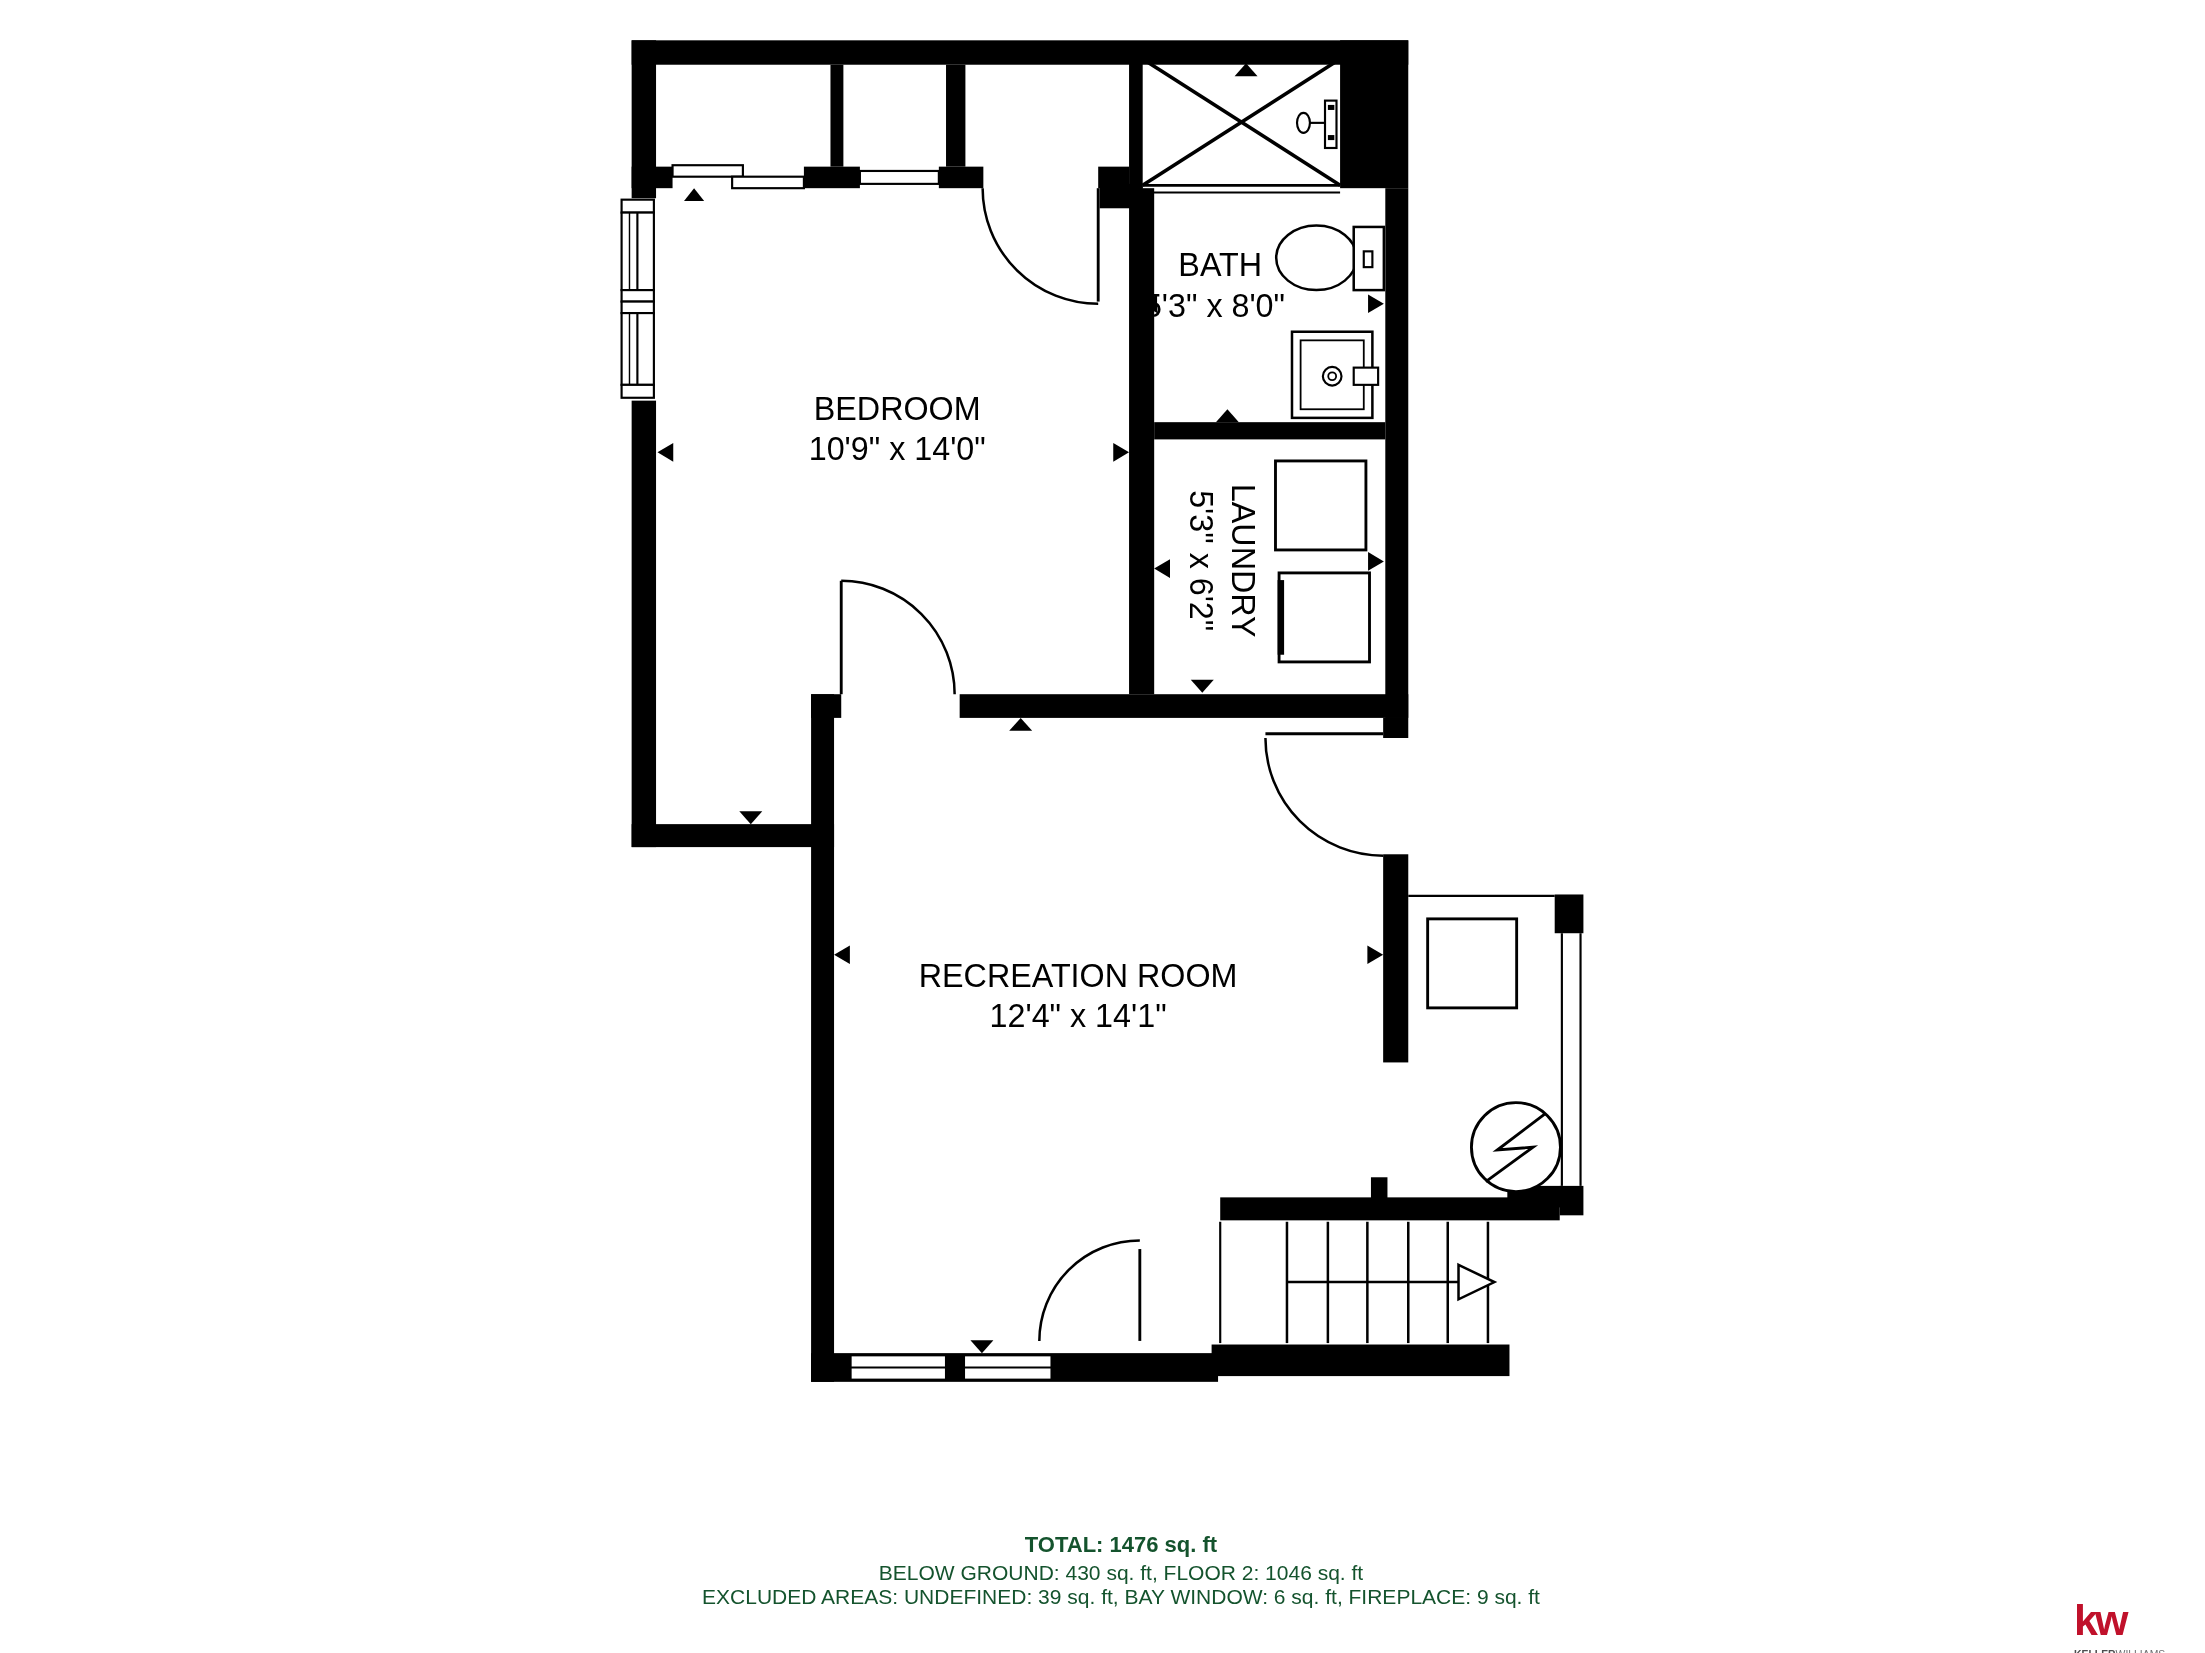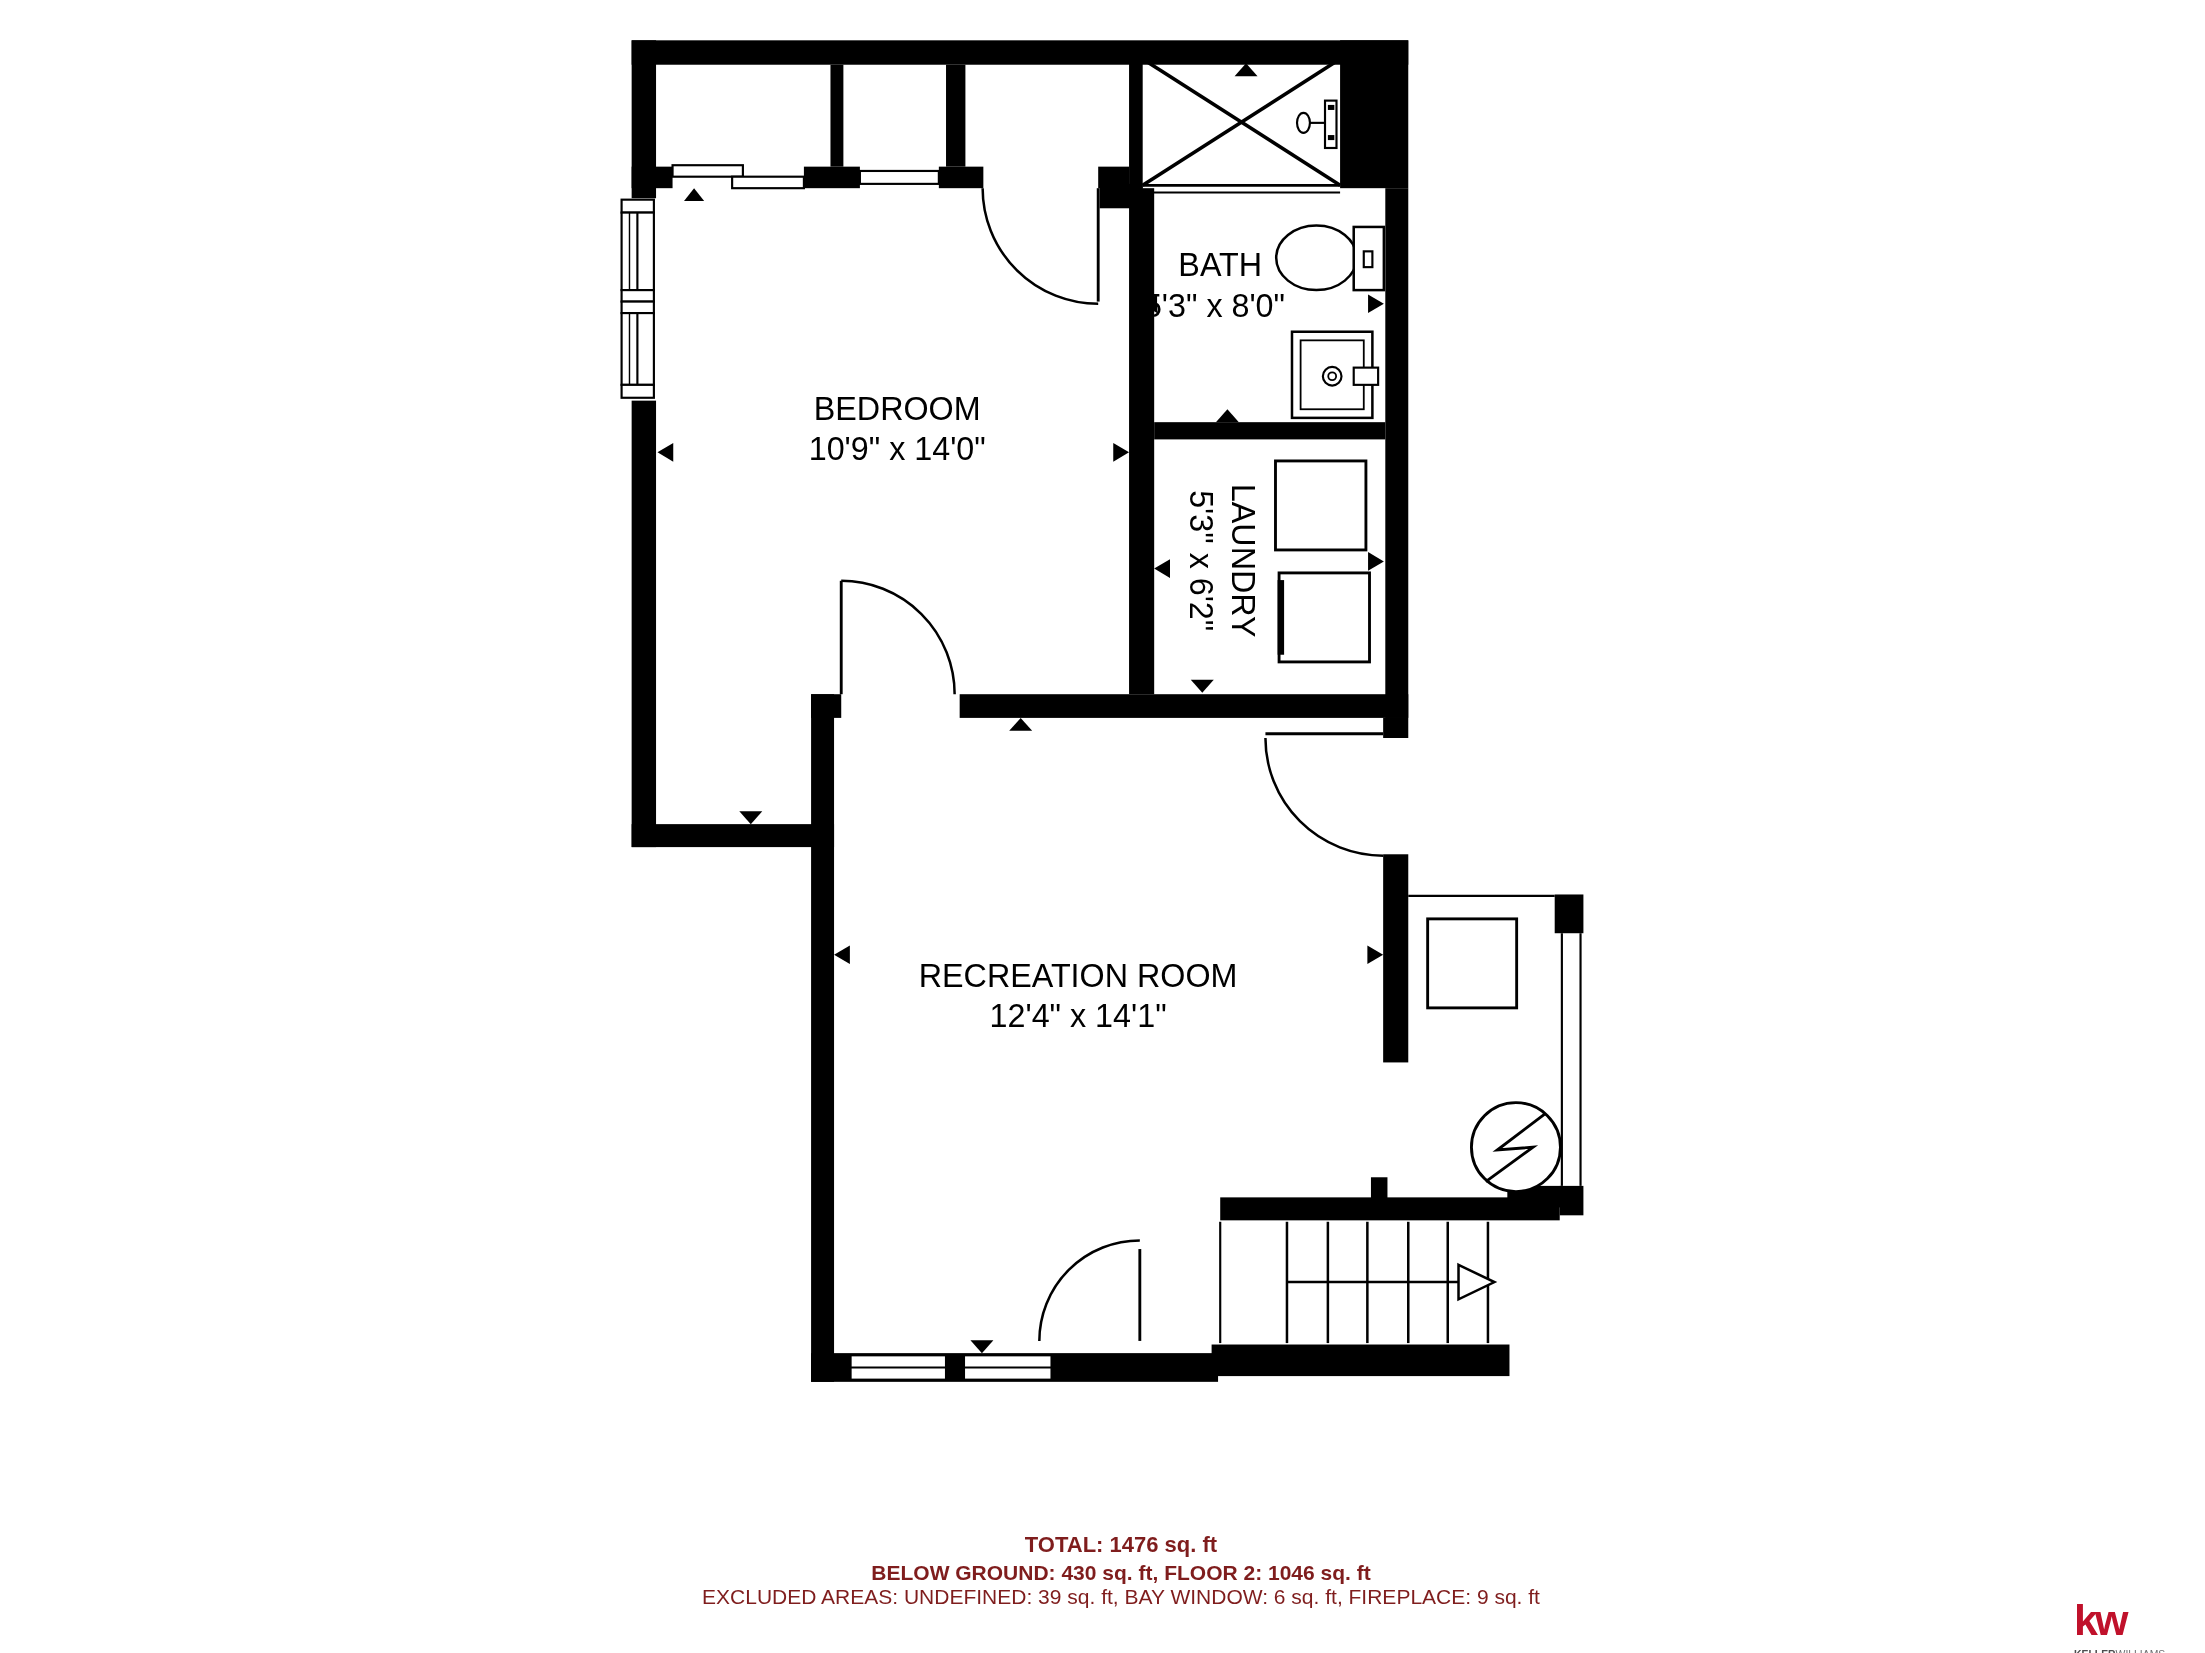--- a/index.html
+++ b/index.html
@@ -1,22 +1,22 @@
 <!DOCTYPE html>
 <html style="font-size:11.5px"><head>
 <meta charset="utf-8">
 <style>
   html,body{margin:0;padding:0;background:#ffffff;}
   #canvas{position:relative;width:2205px;height:1654px;background:#ffffff;overflow:hidden;
           font-family:"Liberation Sans", sans-serif;}
   #plan-svg{position:absolute;left:0;top:0;}
   .room-label{font-family:"Liberation Sans", sans-serif;font-size:45px;fill:#000;}
-  .summary{position:absolute;left:37px;width:2168px;text-align:center;color:#7f1d1d;white-space:nowrap;}
+  .summary{position:absolute;left:37px;width:2168px;text-align:center;color:#14532d;white-space:nowrap;}
   .summary-total{top:1532px;font-size:22px;font-weight:bold;}
-  .summary-floors{top:1561px;font-size:21px;font-weight:bold;}
+  .summary-floors{top:1561px;font-size:21px;}
   .summary-excluded{top:1585px;font-size:21px;}
   .summary-disclaimer{top:1630px;font-size:18.7px;}
   .condensed{display:inline-block;transform:scaleX(0.88);transform-origin:center;letter-spacing:-0.2px;}
   #kw-logo{position:absolute;left:2074px;top:1602px;width:115px;line-height:1;}
   .kw-mark{font-size:43px;font-weight:bold;letter-spacing:-2.9px;color:#c0112b;line-height:0.85;}
   .kw-word{margin-top:11px;font-size:10.4px;color:#4d4d4f;letter-spacing:0px;white-space:nowrap;}
   .kw-word .bold{font-weight:bold;}
   .kw-word .light{font-weight:normal;color:#6d6e71;}
 </style>
 </head>

